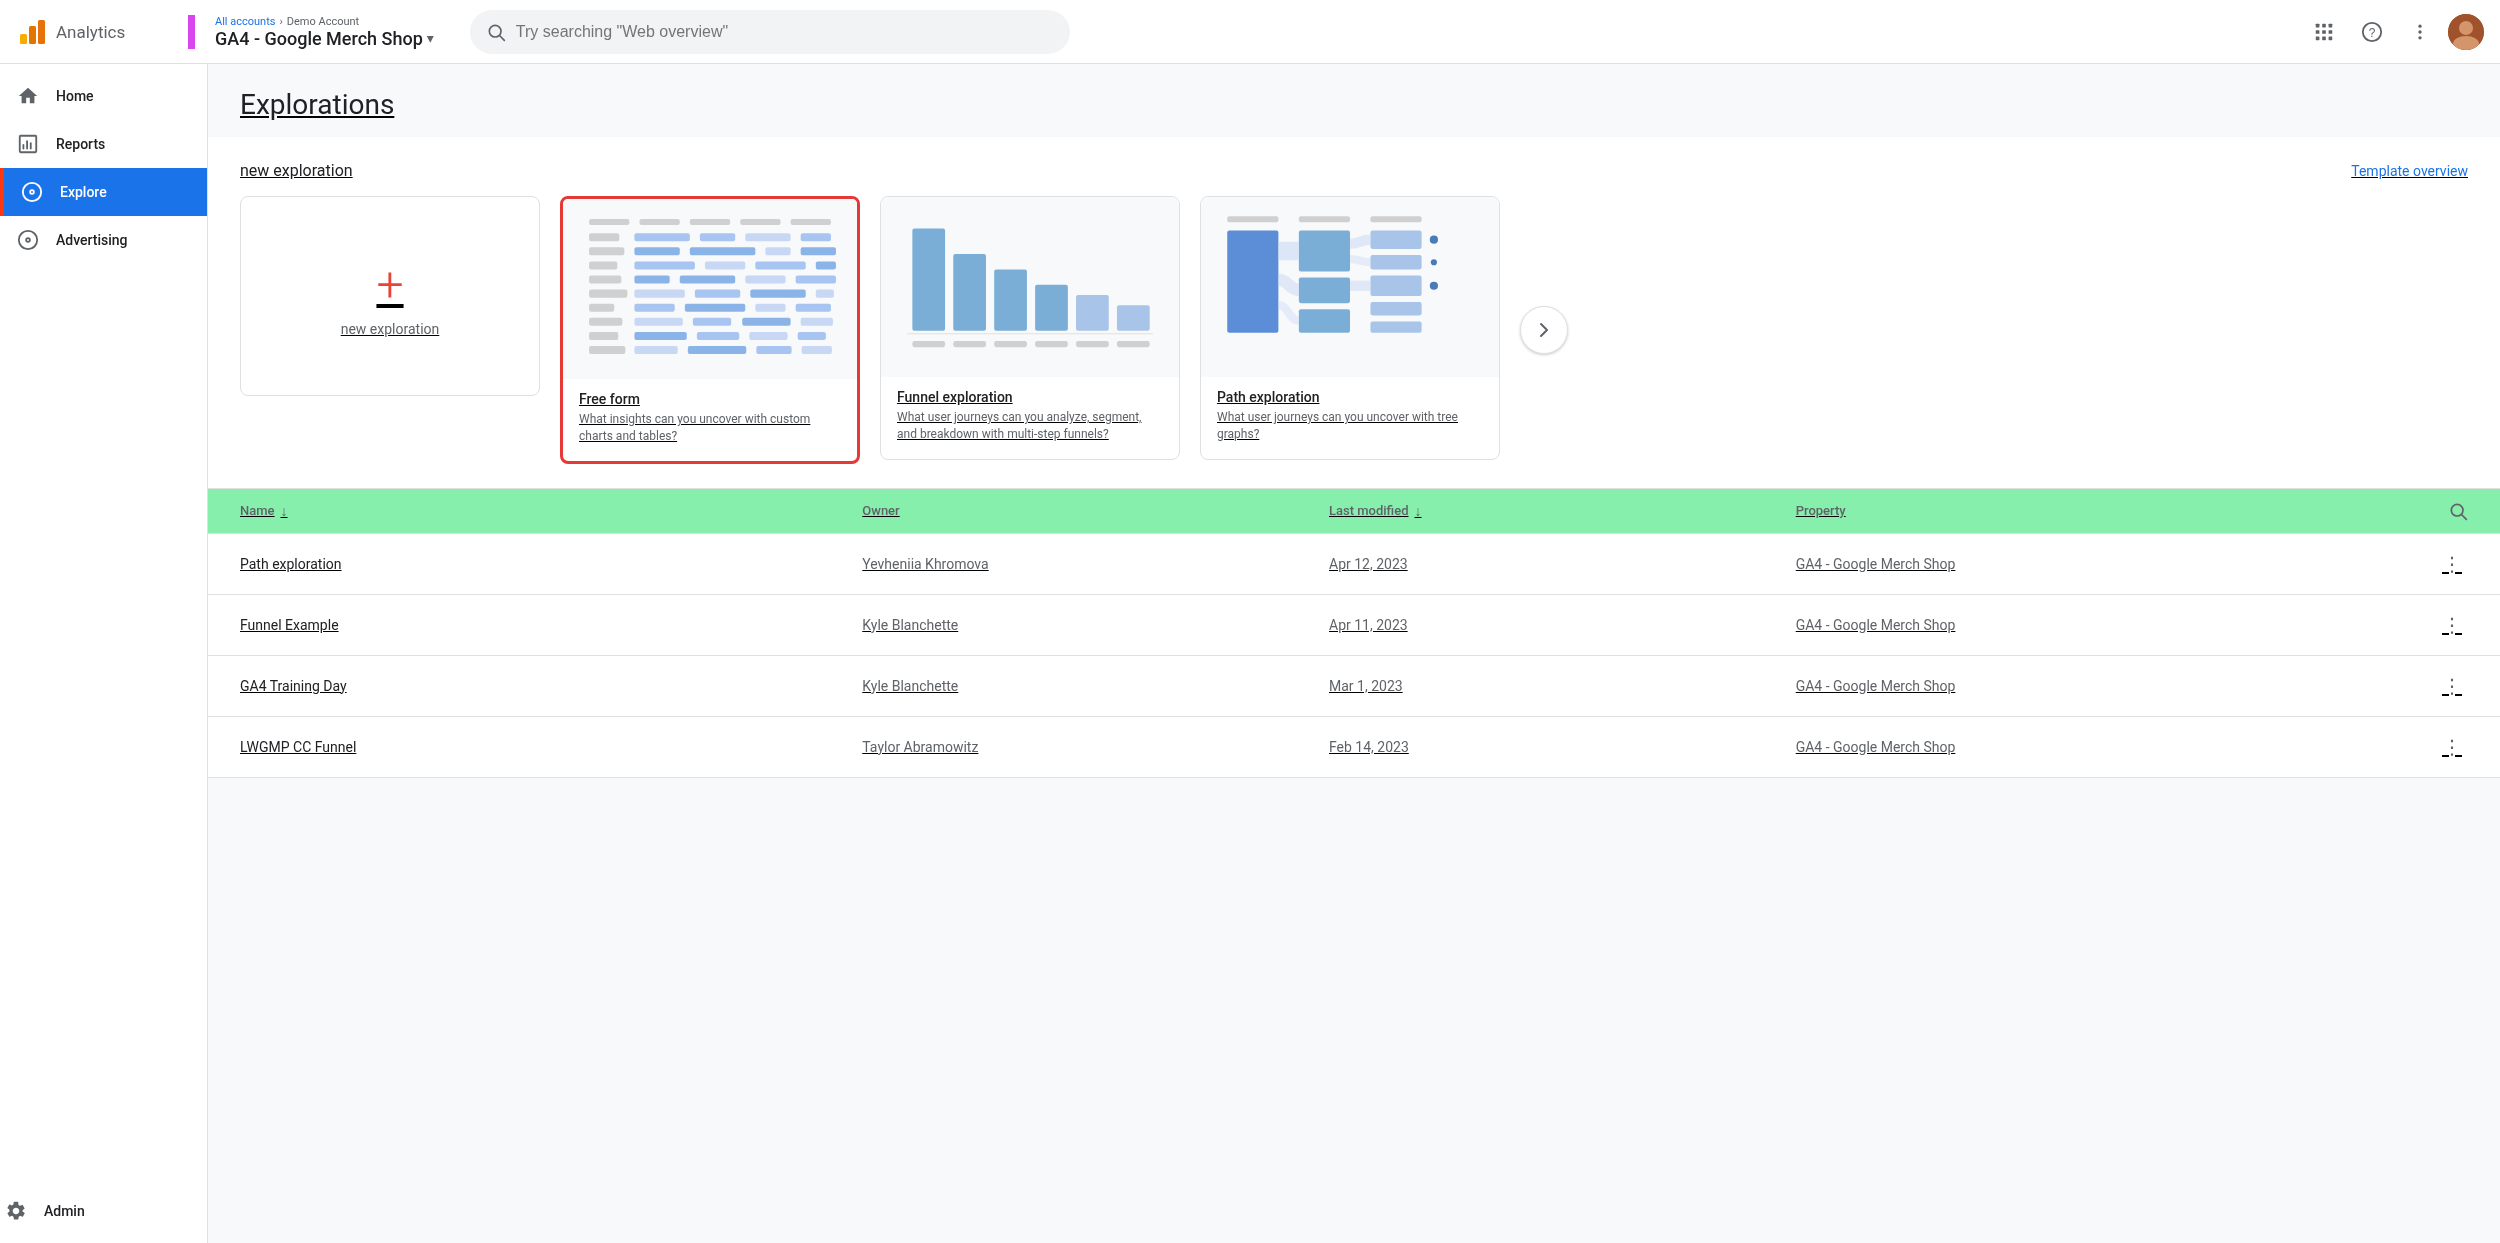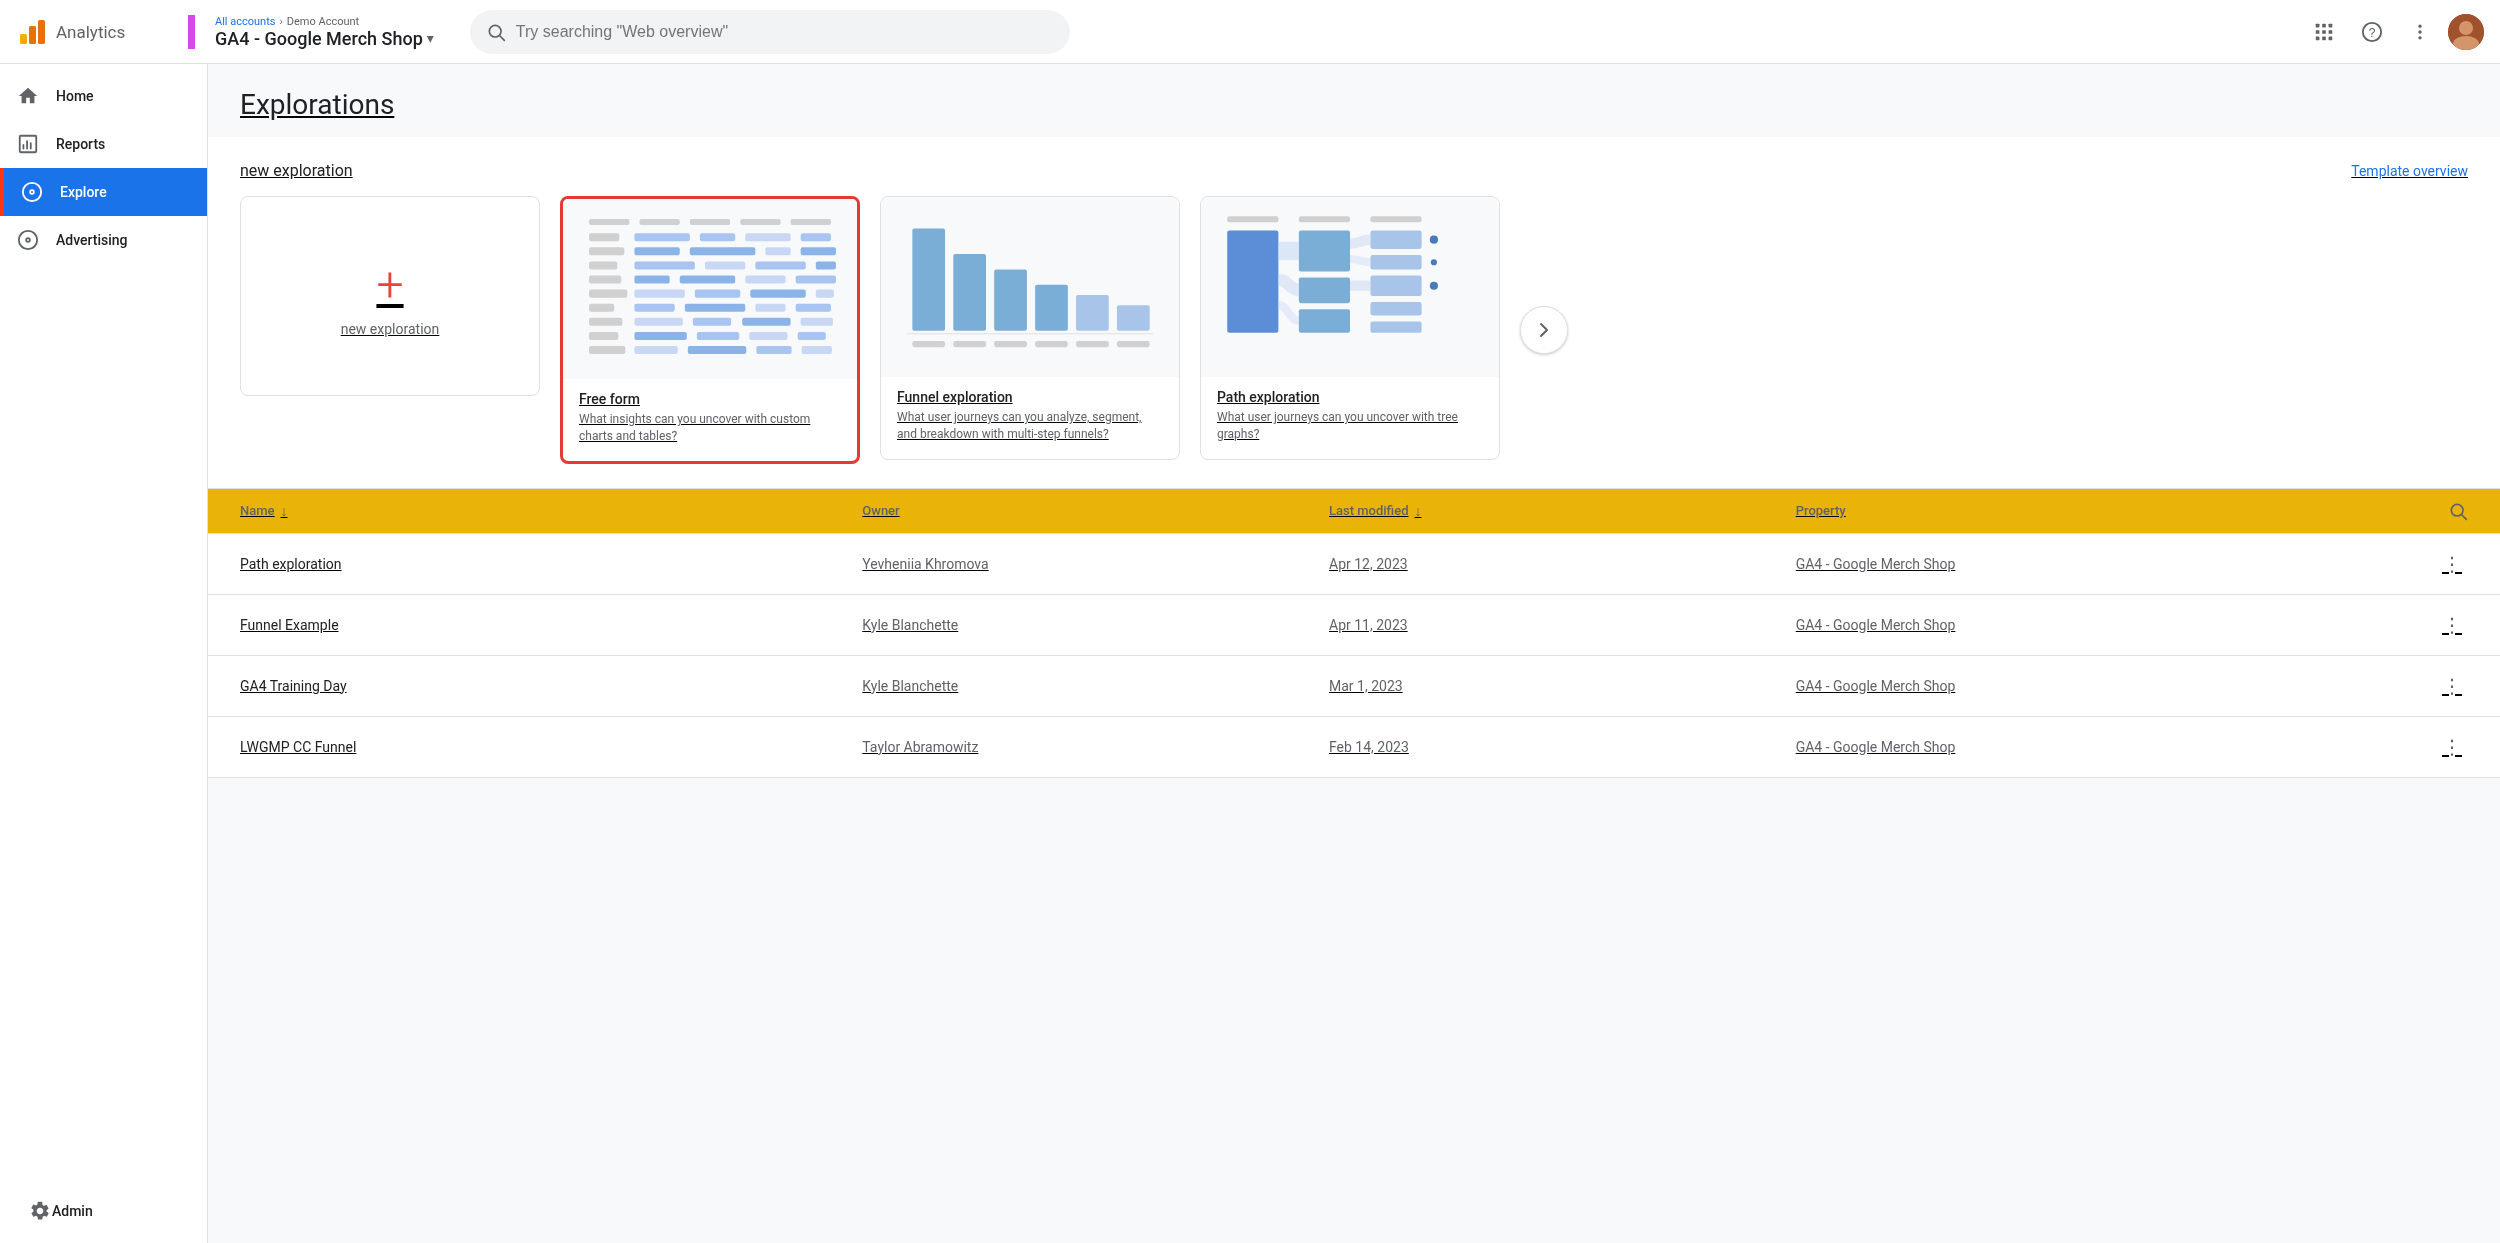--- a/index.html
+++ b/index.html
@@ -28,21 +28,21 @@
     
     .app-body { display: flex; flex: 1; overflow: hidden; }
 
     
     .sidebar { width: 208px; background: #fff; display: flex; flex-direction: column; border-right: 1px solid #e0e0e0; flex-shrink: 0; padding-top: 8px; }
     .sidebar-item { display: flex; align-items: center; gap: 16px; padding: 12px 16px; cursor: pointer; border-radius: 0; font-size: 14px; color: #202124; font-weight: 500; position: relative; }
     .sidebar-item.active { background: #1a73e8; color: #fff; border-left: 4px solid #fa3913; }
     .sidebar-item.active .sidebar-icon { color: #fff; }
     .sidebar-icon { width: 24px; height: 24px; display: flex; align-items: center; justify-content: center; flex-shrink: 0; }
     .sidebar-bottom { margin-top: auto; padding-bottom: 8px; }
-    .sidebar-admin { display: flex; align-items: center; padding: 12px 28px; cursor: pointer; font-size: 14px; color: #202124; font-weight: 500; }
+    .sidebar-admin { display: flex; align-items: center; gap: 16px; padding: 12px 4px; cursor: pointer; font-size: 14px; color: #202124; font-weight: 500; }
 
     
     .main-content { flex: 1; overflow-y: auto; background: #f8f9fa; text-decoration: underline; }
 
     .explorations-header { padding: 24px 32px 16px; }
     .explorations-title { font-size: 28px; color: #202124; font-weight: 400; }
 
     
     .templates-area { background: #fff; padding: 24px 32px; border-bottom: 1px solid #e0e0e0; position: relative; }
     .templates-header { display: flex; justify-content: space-between; align-items: center; margin-bottom: 16px; }
@@ -69,21 +69,21 @@
       width: 48px; height: 48px; border-radius: 50%; background: #fff;
       border: 1px solid #e0e0e0; display: flex; align-items: center; justify-content: center;
       cursor: pointer; flex-shrink: 0; align-self: center; font-size: 20px; color: #202124;
       box-shadow: 0 1px 3px rgba(0,0,0,0.2);
     }
 
     
     .explorations-table-area { background: #fff; margin-top: 0; }
     .table-header-row {
       display: grid; grid-template-columns: 2fr 1.5fr 1.5fr 2fr 50px;
-      padding: 12px 32px; border-bottom: 1px solid #e0e0e0; background: #eab308;
+      padding: 12px 32px; border-bottom: 1px solid #e0e0e0; background: #86efac;
     }
     .table-header-cell { font-size: 13px; color: #5f6368; font-weight: 500; display: flex; align-items: center; gap: 6px; }
     .table-row {
       display: grid; grid-template-columns: 2fr 1.5fr 1.5fr 2fr 50px;
       padding: 14px 32px; border-bottom: 1px solid #e0e0e0; background: #fff;
     }
     .table-cell { font-size: 14px; color: #202124; display: flex; align-items: center; }
     .table-cell.muted { color: #5f6368; }
     .more-btn { display: flex; align-items: center; justify-content: center; cursor: pointer; color: #5f6368; font-size: 20px; width: 32px; height: 32px; border-radius: 50%; }
 

